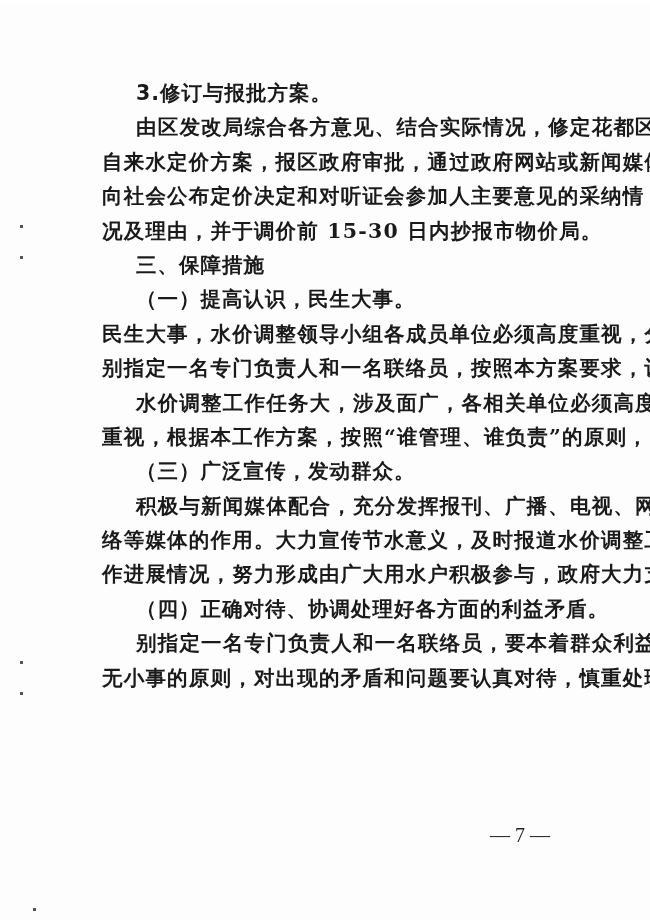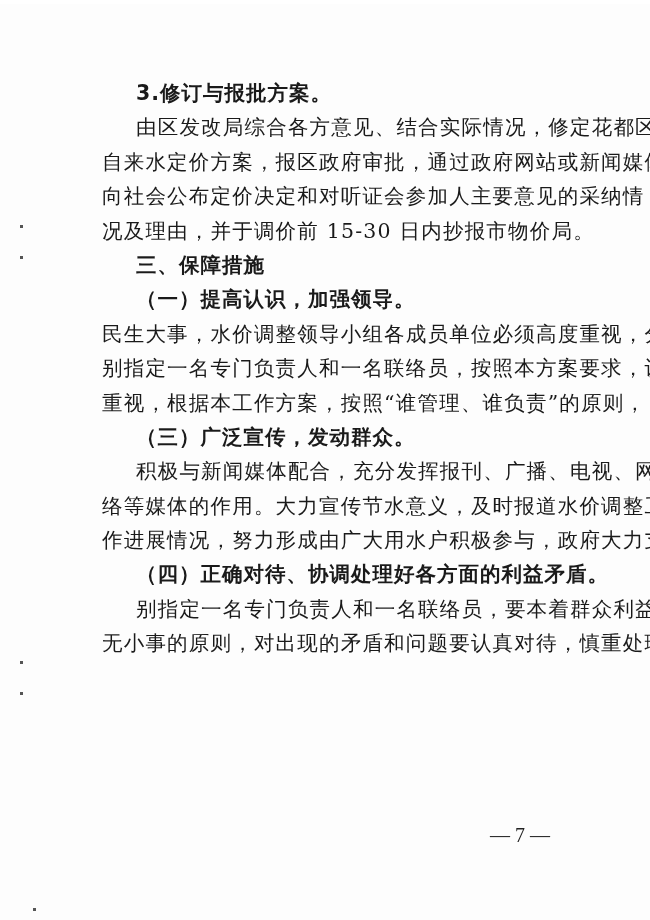--- a/index.html
+++ b/index.html
@@ -4,21 +4,21 @@
 <style>
   html, body { margin: 0; padding: 0; background: #ffffff; }
   body { width: 650px; height: 920px; position: relative; overflow: hidden; }
   .page { position: absolute; left: 0; top: 4px; width: 650px; height: 920px; background: #fdfdfd; }
   .content {
     position: absolute; left: 102px; top: 72px; width: 452px;
     font-family: "DejaVu Serif", "Liberation Serif", serif;
     font-size: 20.5px; color: #1a1a1a; line-height: 34.4px;
     letter-spacing: 1.2px;
   }
-  .line { white-space: nowrap; height: 34.4px; text-align: justify; text-align-last: justify; }
+  .line { white-space: nowrap; height: 34.4px; text-align: justify; text-align-last: justify; font-weight: bold; }
   .line.last { text-align-last: left; }
   .indent { padding-left: 34px; }
   .bold { font-family: "DejaVu Sans", "Liberation Sans", sans-serif; font-weight: bold; letter-spacing: 1px; }
   .heading { text-align-last: left; }
   .page-number {
     position: absolute; left: 480px; top: 820px; width: 80px; text-align: center;
     font-family: "Liberation Serif", serif; font-size: 20px; color: #222;
   }
   .margin-mark { position: absolute; background: #555; width: 3px; height: 3px; }
 </style>
@@ -32,23 +32,24 @@
   <div class="margin-mark" style="left:20px;top:688px;"></div>
   <div class="margin-mark" style="left:33px;top:904px;"></div>
 
   <div class="content" id="content">
       <div class="line bold heading indent">3.修订与报批方案。</div>
       <div class="line indent">由区发改局综合各方意见、结合实际情况，修定花都区</div>
       <div class="line">自来水定价方案，报区政府审批，通过政府网站或新闻媒体</div>
       <div class="line">向社会公布定价决定和对听证会参加人主要意见的采纳情</div>
       <div class="line last">况及理由，并于调价前 15-30 日内抄报市物价局。</div>
       <div class="line bold heading indent">三、保障措施</div>
-      <div class="line bold heading indent">（一）提高认识，加强领导。</div>
+      <div class="line bold heading indent">（一）提高认识，民生大事。</div>
       <div class="line">民生大事，水价调整领导小组各成员单位必须高度重视，分</div>
       <div class="line">别指定一名专门负责人和一名联络员，按照本方案要求，认</div>
+      <div class="line indent">水价调整工作任务大，涉及面广，各相关单位必须高度</div>
       <div class="line">重视，根据本工作方案，按照“谁管理、谁负责”的原则，</div>
       <div class="line bold heading indent">（三）广泛宣传，发动群众。</div>
       <div class="line indent">积极与新闻媒体配合，充分发挥报刊、广播、电视、网</div>
       <div class="line">络等媒体的作用。大力宣传节水意义，及时报道水价调整工</div>
       <div class="line">作进展情况，努力形成由广大用水户积极参与，政府大力支</div>
       <div class="line bold heading indent">（四）正确对待、协调处理好各方面的利益矛盾。</div>
       <div class="line indent">别指定一名专门负责人和一名联络员，要本着群众利益</div>
       <div class="line">无小事的原则，对出现的矛盾和问题要认真对待，慎重处理，</div>
     </div>
 

